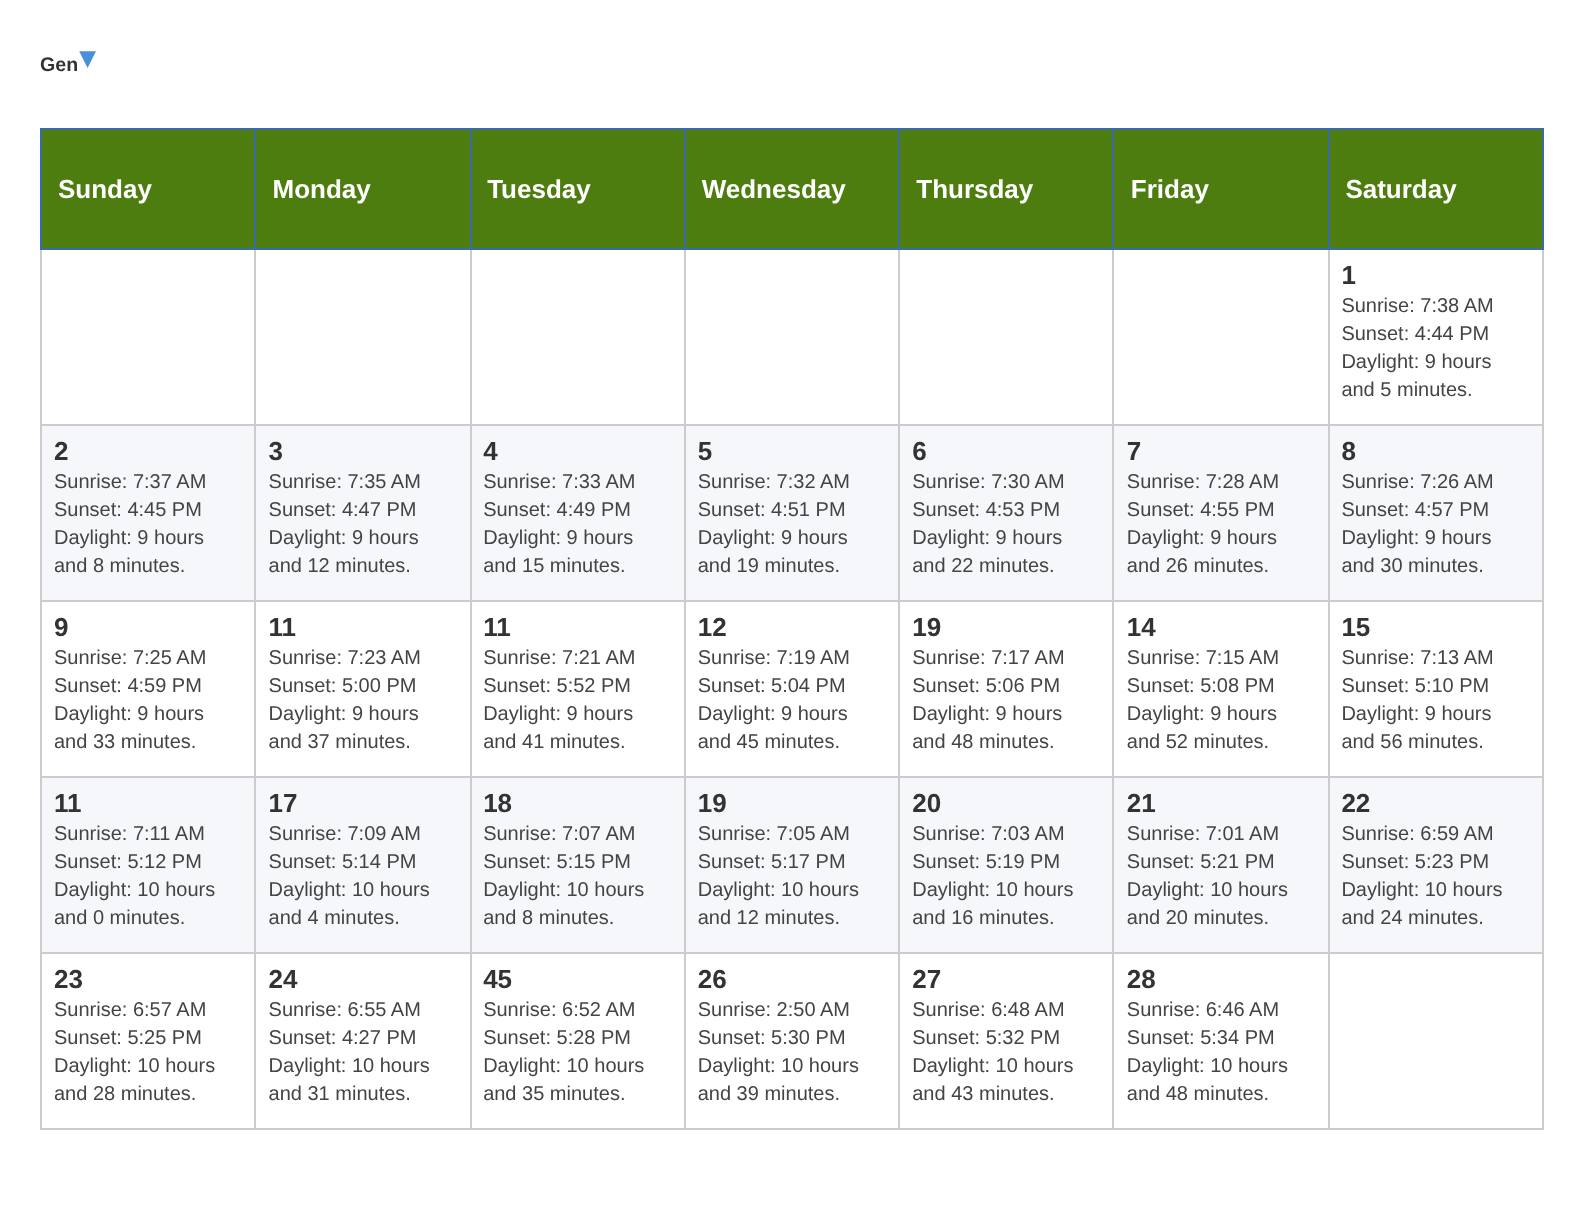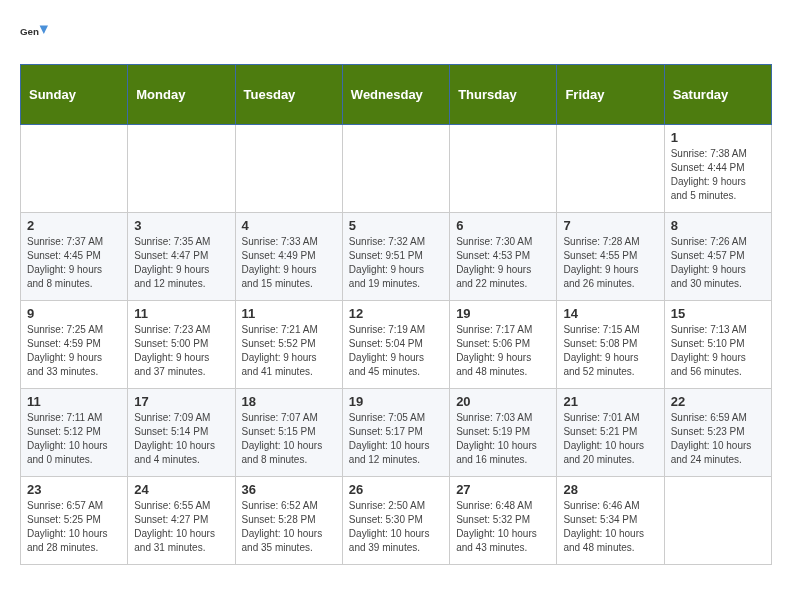--- a/index.html
+++ b/index.html
@@ -141,21 +141,21 @@
         </td>
         <td>
           <span class="day-num">4</span>
           <div class="day-info">Sunrise: 7:33 AM
 Sunset: 4:49 PM
 Daylight: 9 hours and 15 minutes.</div>
         </td>
         <td>
           <span class="day-num">5</span>
           <div class="day-info">Sunrise: 7:32 AM
-Sunset: 9:51 PM
+Sunset: 4:51 PM
 Daylight: 9 hours and 19 minutes.</div>
         </td>
         <td>
           <span class="day-num">6</span>
           <div class="day-info">Sunrise: 7:30 AM
 Sunset: 4:53 PM
 Daylight: 9 hours and 22 minutes.</div>
         </td>
         <td>
           <span class="day-num">7</span>
@@ -265,21 +265,21 @@
 Sunset: 5:25 PM
 Daylight: 10 hours and 28 minutes.</div>
         </td>
         <td>
           <span class="day-num">24</span>
           <div class="day-info">Sunrise: 6:55 AM
 Sunset: 4:27 PM
 Daylight: 10 hours and 31 minutes.</div>
         </td>
         <td>
-          <span class="day-num">36</span>
+          <span class="day-num">45</span>
           <div class="day-info">Sunrise: 6:52 AM
 Sunset: 5:28 PM
 Daylight: 10 hours and 35 minutes.</div>
         </td>
         <td>
           <span class="day-num">26</span>
           <div class="day-info">Sunrise: 2:50 AM
 Sunset: 5:30 PM
 Daylight: 10 hours and 39 minutes.</div>
         </td>

